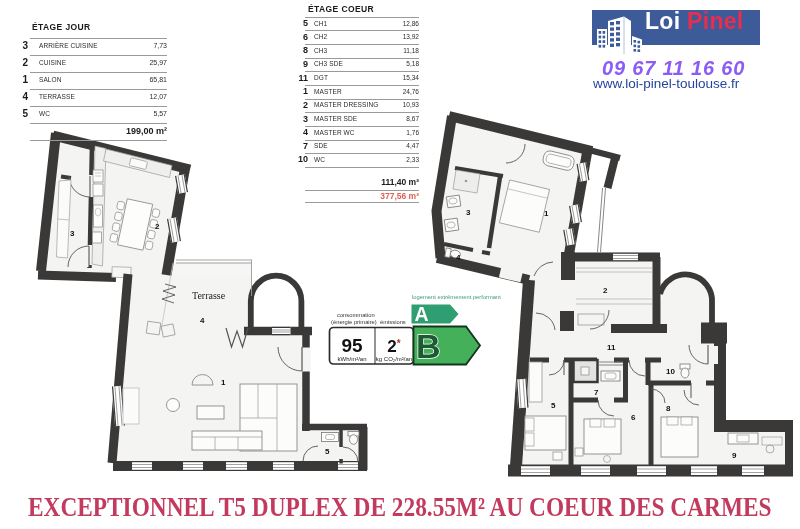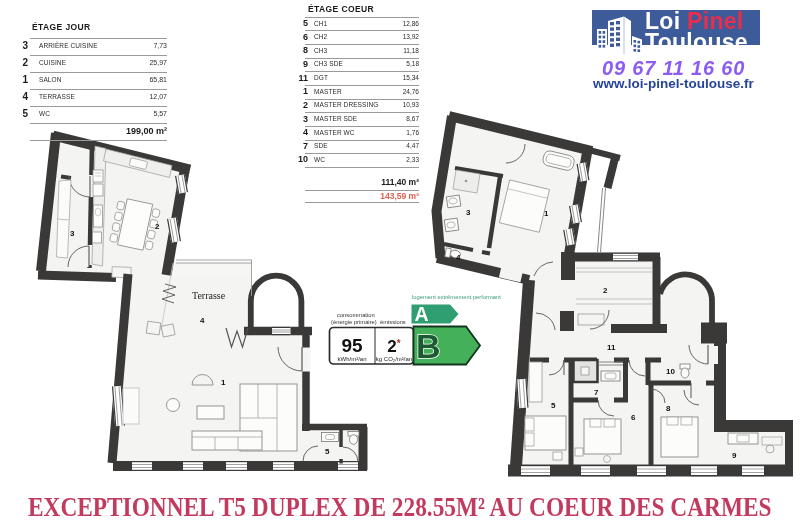--- a/index.html
+++ b/index.html
@@ -706,21 +706,21 @@
     </div>
 
 <div>
       <div class="num" style="left:0px;top:154.4px;width:18px;font-size:9px">10</div>
       <div class="nm" style="left:24px;top:155.9px;font-size:6.5px">WC</div>
       <div class="val" style="left:79px;top:155.9px;width:50px;font-size:6.5px">2,33</div>
     </div>
 
 <div class="abs" style="left:29px;top:176.5px;width:100px;text-align:right;font-size:8.5px;font-weight:bold;color:#1a1a1a">111,40 m²</div>
 
-<div class="abs" style="left:29px;top:190.5px;width:100px;text-align:right;font-size:8.5px;font-weight:bold;color:#dd6153">143,59 m²</div>
+<div class="abs" style="left:29px;top:190.5px;width:100px;text-align:right;font-size:8.5px;font-weight:bold;color:#dd6153">377,56 m²</div>
 </div>
 
 <div class="abs" style="left:592px;top:10px;width:168px;height:35px;background:#3d5a99">
 
 <svg class="abs" style="left:4px;top:3px" width="52" height="44" viewBox="0 0 52 44">
 <g>
 <polygon points="12,8 28,3.5 28,41 12,41" fill="#fff"></polygon>
 <polygon points="28,3.5 35,8 35,41 28,41" fill="#fff"></polygon>
 <line x1="28" y1="4" x2="28" y2="41" stroke="#9fb0d6" stroke-width="0.8"></line>
 <g fill="#3d5a99">
@@ -753,20 +753,19 @@
           <rect x="37.5" y="31.6" width="2.6" height="2.6"></rect>
           <rect x="41.5" y="32.2" width="2.6" height="2.6"></rect>
           <rect x="37.5" y="36" width="2.6" height="2.6"></rect>
           <rect x="41.5" y="36.4" width="2.6" height="2.6"></rect>
         </g>
 </g>
 </svg>
 
 <div class="abs" style="left:53px;top:-2px;font-size:23px;font-weight:bold;color:#fff;letter-spacing:.3px;white-space:nowrap">Loi <span style="color:#e62e4e">Pinel</span></div>
 
-<div class="abs" style="left:53px;top:19px;font-size:23px;font-weight:bold;color:#fff;letter-spacing:.3px;white-space:nowrap">Toulouse</div>
 </div>
 
 <div class="abs" style="left:602px;top:56.5px;width:158px;font-size:20px;font-weight:bold;font-style:italic;color:#8b5cf6;letter-spacing:.8px;white-space:nowrap">09 67 11 16 60</div>
 
-<div class="abs" style="left:593px;top:76px;font-size:13.5px;font-weight:bold;color:#27449c;white-space:nowrap">www.loi-pinel-toulouse.fr</div>
+<div class="abs" style="left:593px;top:76px;font-size:13.5px;font-weight:normal;color:#27449c;white-space:nowrap">www.loi-pinel-toulouse.fr</div>
 
 <div class="abs" style="left:28px;top:492px;font-family:'Liberation Serif',serif;font-size:27px;font-weight:bold;color:#c23a5e;white-space:nowrap"><span style="display:inline-block;transform:scaleX(.864);transform-origin:left center">EXCEPTIONNEL T5 DUPLEX DE 228.55M² AU COEUR DES CARMES</span></div>
 
 </body></html>

